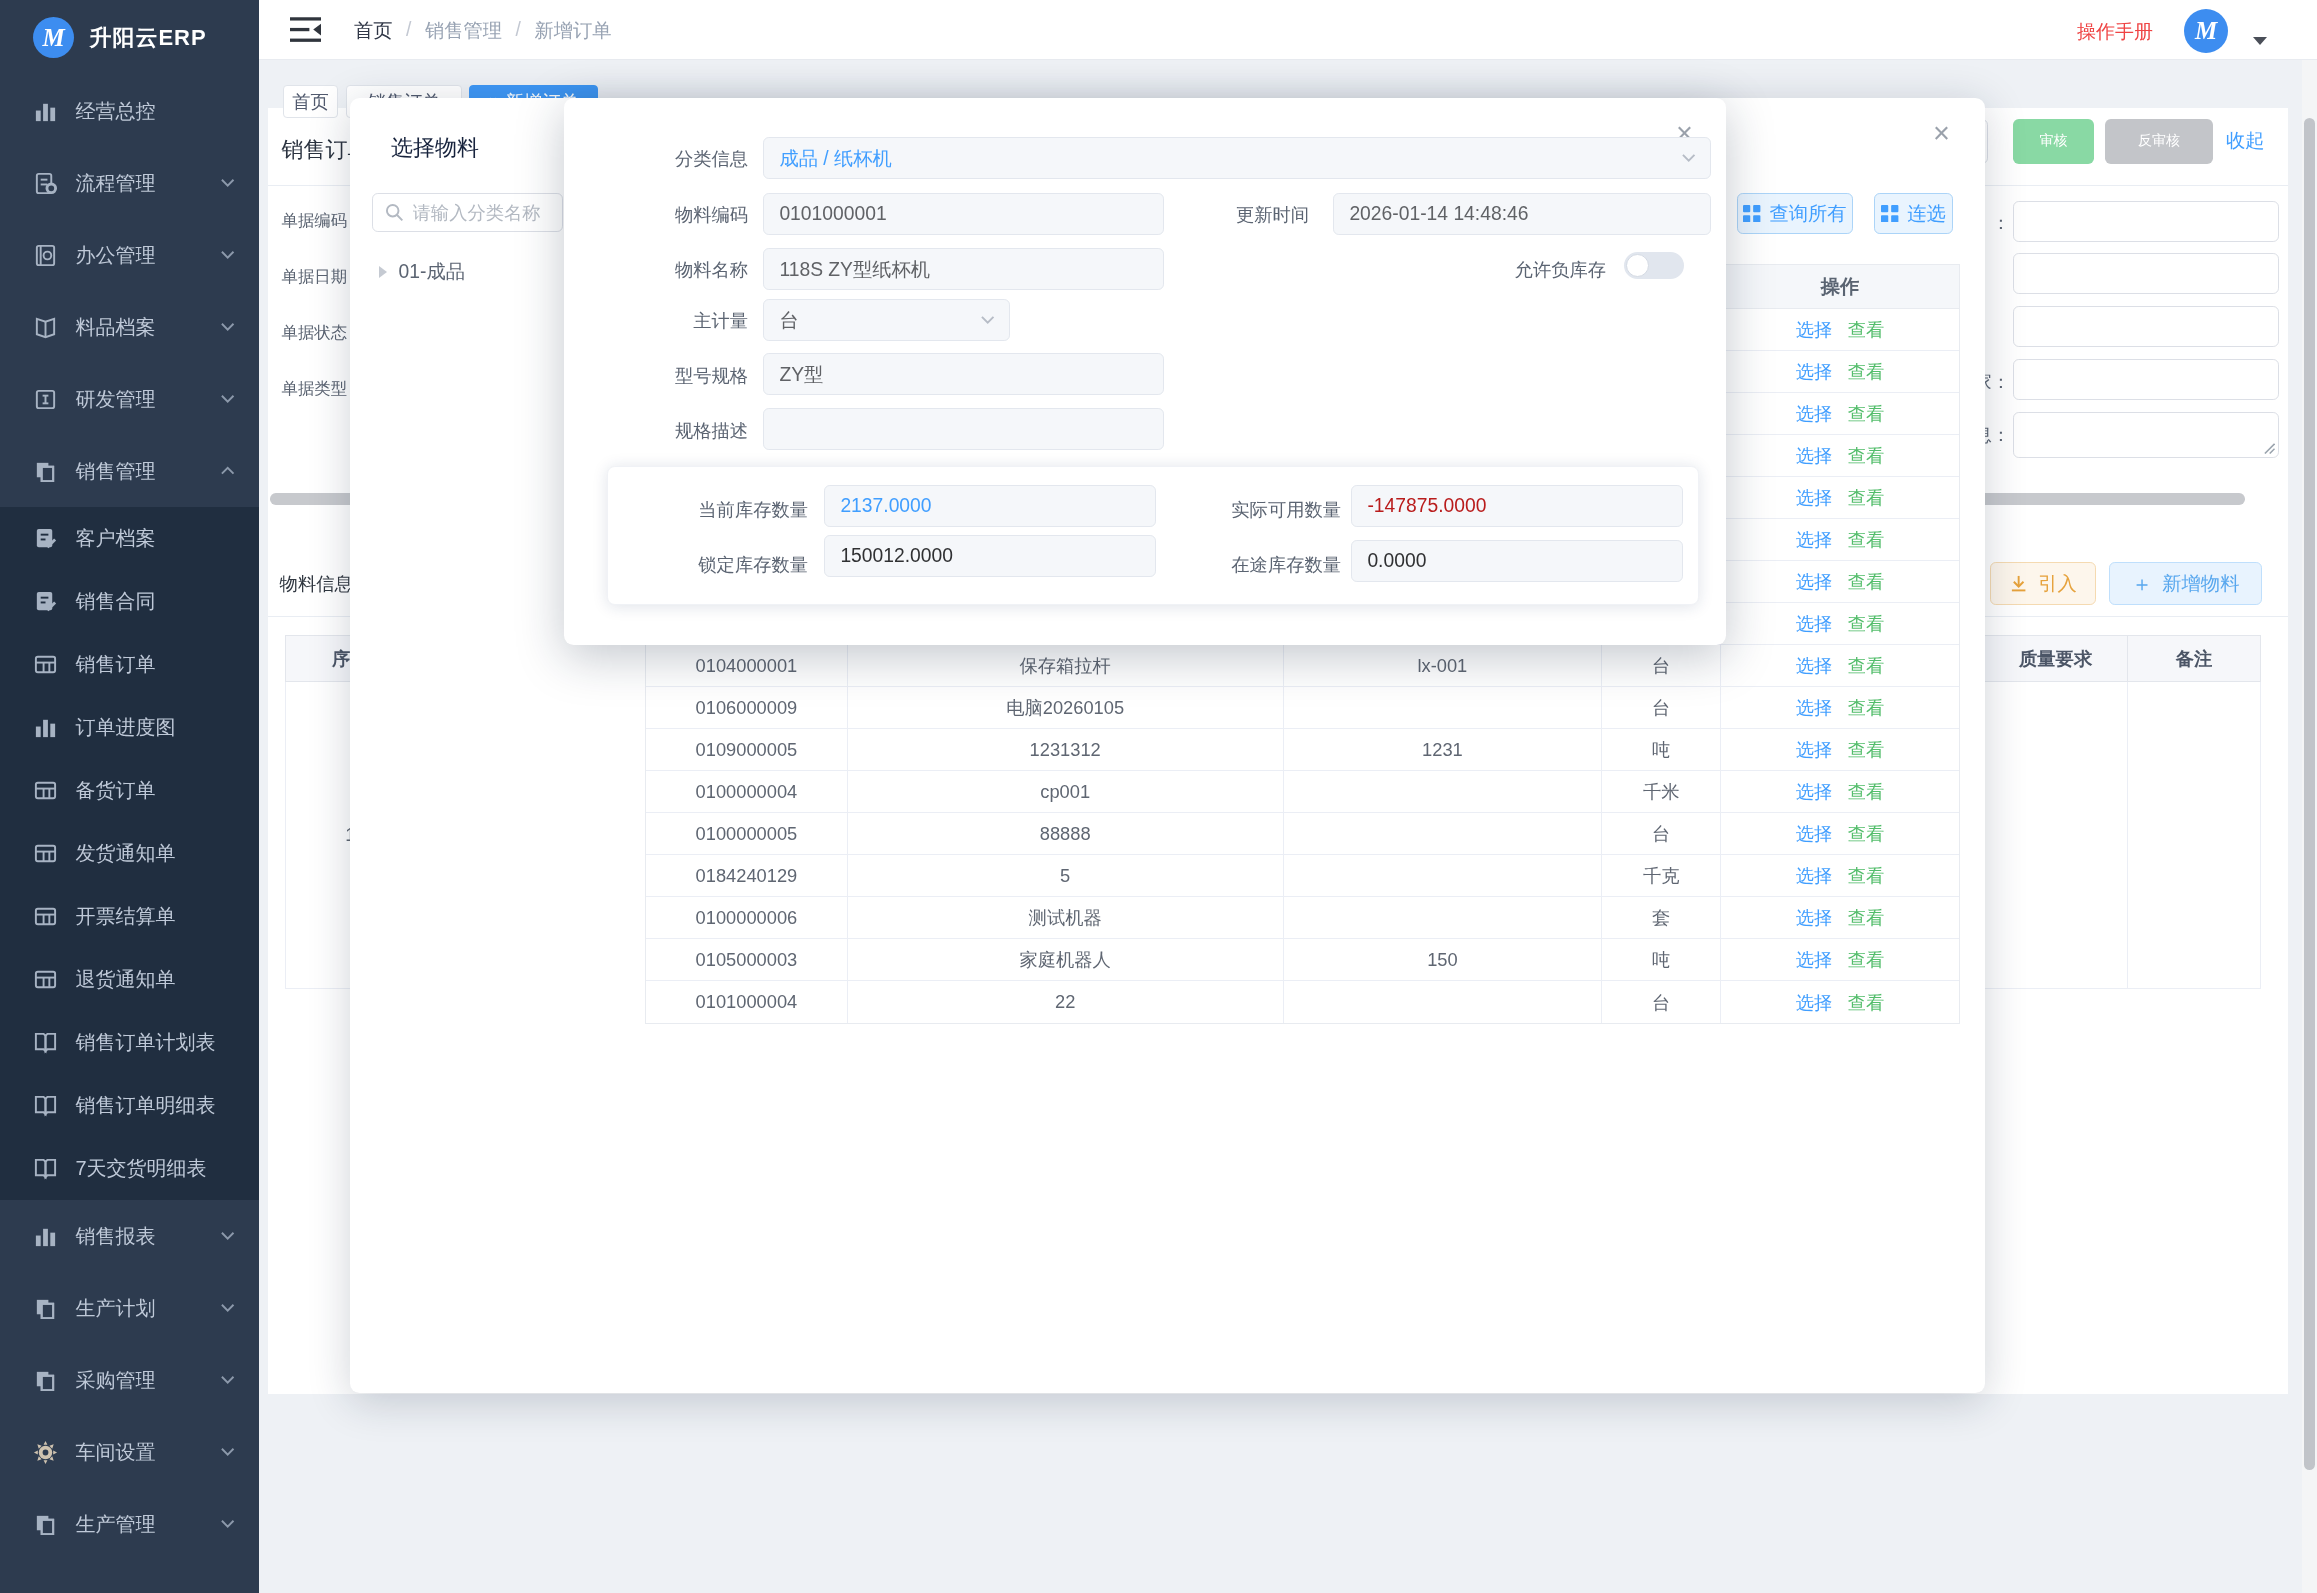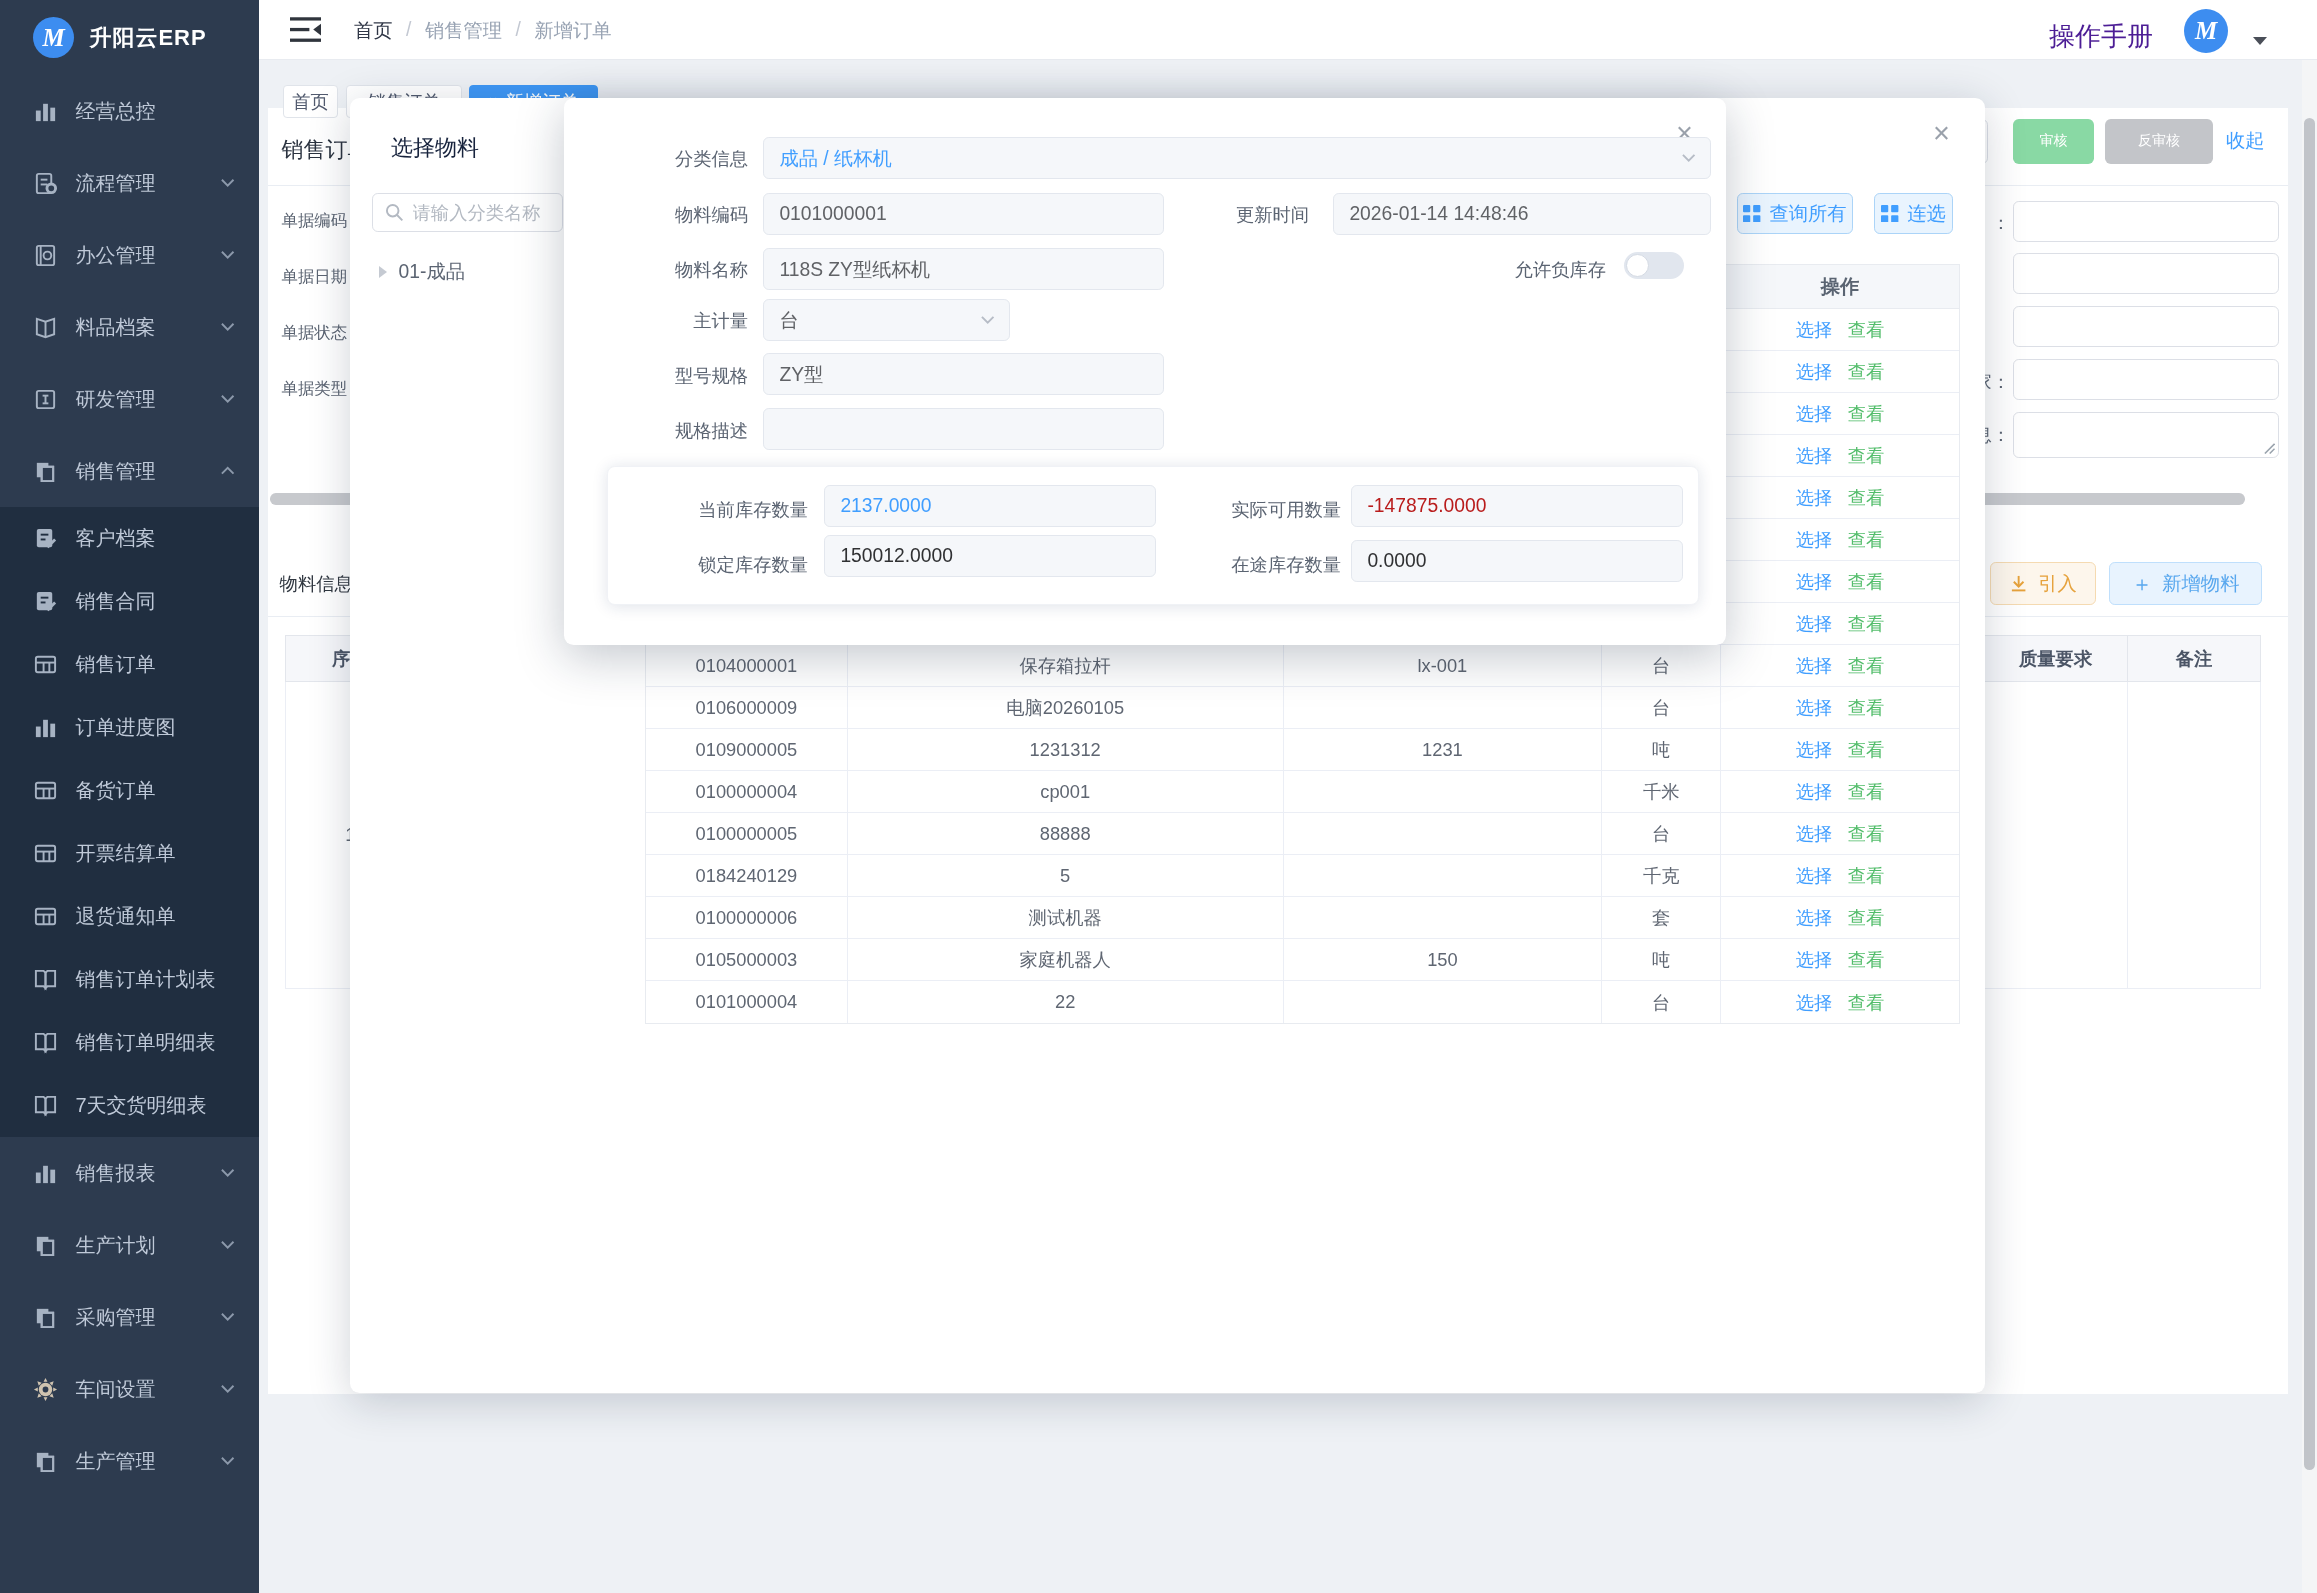--- a/index.html
+++ b/index.html
@@ -23,21 +23,21 @@
   .m-item .mi-arrow svg{width:17.4px;height:17.4px;display:block;}
   .m-item.sub { height:63px; background:#202e40; }
   .m-item.gear-tint .mi-icon{ color:#cfc3b0; }
   
   .header { position:absolute; left:259px; top:0; width:2058px; height:60px; background:#fff; border-bottom:1px solid #e8ebf0; z-index:5;}
   .burger { position:absolute; left:31px; top:16.4px; width:31px; height:27px; color:#30353d; cursor:pointer;}
   .crumb { position:absolute; left:95px; top:0; height:60px; display:flex; align-items:center; font-size:19.3px;}
   .crumb .c1{ color:#2f3646;}
   .crumb .sep{ color:#c3c8d2; margin:0 13.5px;}
   .crumb .c2{ color:#98a3b3;}
-  .manual { position:absolute; right:164px; top:19.3px; font-size:26px; color:#4c1d95; cursor:pointer;font-family:Liberation Serif, serif;}
+  .manual { position:absolute; right:164px; top:19.3px; font-size:19px; color:#ef4444; cursor:pointer;font-family:Liberation Serif, serif;}
   .avatar { position:absolute; right:89px; top:8.7px; width:44px; height:44px; border-radius:50%; background:#3d8df0; color:#fff;
     display:flex;align-items:center;justify-content:center; font-family:"Liberation Serif",serif; font-style:italic; font-weight:bold; font-size:25px; cursor:pointer;}
   .hdr-caret { position:absolute; right:50px; top:37px; width:0; height:0; border-left:7.7px solid transparent; border-right:7.7px solid transparent; border-top:8.7px solid #4a4f58; cursor:pointer;}
   
   .tab { position:absolute; top:85px; height:33px; border:1px solid #e0e4ea; background:#fff; color:#515a6e;
     font-size:18.3px; display:flex; align-items:center; justify-content:center; border-radius:3.9px; cursor:pointer; z-index:2;}
   .tab.active { background:#3e97f5; border-color:#3e97f5; color:#fff; }
   .tab .tab-x { font-size:16.4px; margin-right:7.7px; line-height:1;}
   
   .content { position:absolute; left:268px; top:108px; width:2020px; height:1286px; background:#fff; z-index:1; overflow:hidden;}
@@ -270,20 +270,32 @@
     </div>
       <div class="m-item sub">
       <span class="mi-icon">
           <svg viewBox="0 0 26 26" fill="none" stroke="currentColor" stroke-width="2">
             <rect x="3" y="5" width="20" height="16" rx="2"></rect>
             <line x1="3" y1="11" x2="23" y2="11"></line>
             <line x1="11" y1="11" x2="11" y2="21"></line>
             <line x1="17" y1="11" x2="17" y2="21"></line>
           </svg>
         </span>
+      <span class="mi-label">发货通知单</span>
+      <span class="mi-arrow"></span>
+    </div>
+      <div class="m-item sub">
+      <span class="mi-icon">
+          <svg viewBox="0 0 26 26" fill="none" stroke="currentColor" stroke-width="2">
+            <rect x="3" y="5" width="20" height="16" rx="2"></rect>
+            <line x1="3" y1="11" x2="23" y2="11"></line>
+            <line x1="11" y1="11" x2="11" y2="21"></line>
+            <line x1="17" y1="11" x2="17" y2="21"></line>
+          </svg>
+        </span>
       <span class="mi-label">开票结算单</span>
       <span class="mi-arrow"></span>
     </div>
       <div class="m-item sub">
       <span class="mi-icon">
           <svg viewBox="0 0 26 26" fill="none" stroke="currentColor" stroke-width="2">
             <rect x="3" y="5" width="20" height="16" rx="2"></rect>
             <line x1="3" y1="11" x2="23" y2="11"></line>
             <line x1="11" y1="11" x2="11" y2="21"></line>
             <line x1="17" y1="11" x2="17" y2="21"></line>

